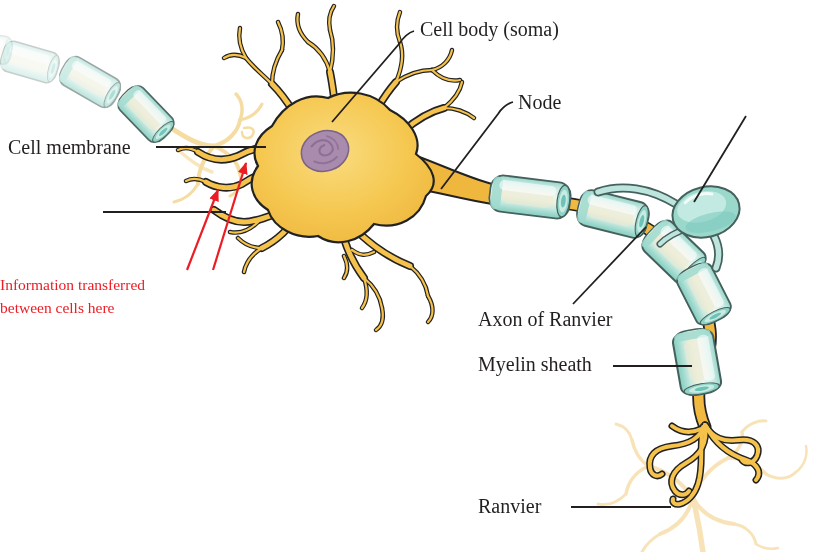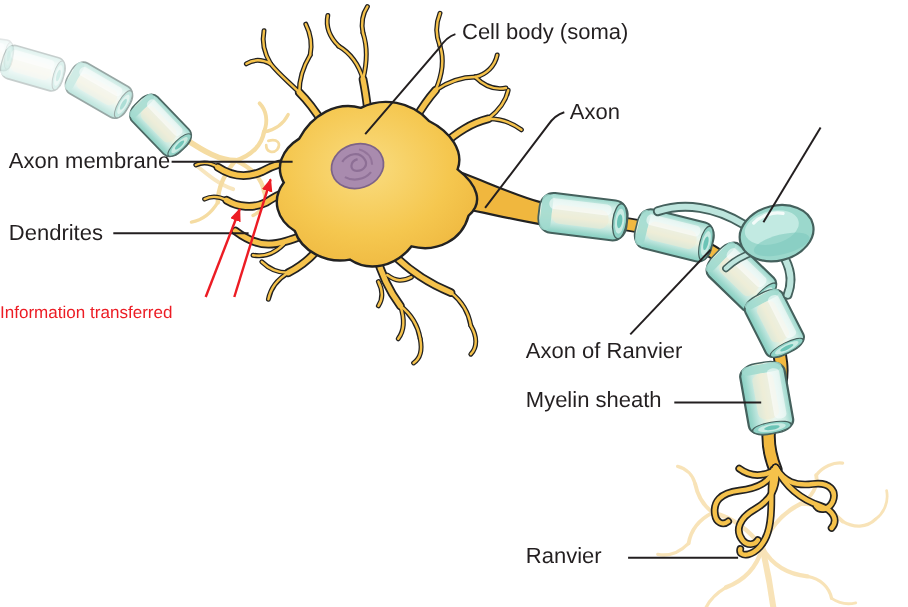--- a/index.html
+++ b/index.html
@@ -1,17 +1,17 @@
 <!DOCTYPE html>
 <html><head>
 <meta charset="utf-8">
 <style>
   html,body{margin:0;padding:0;background:#fff;}
   #stage{position:relative;width:825px;height:552px;background:#fff;overflow:hidden;
-         font-family:Liberation Sans, sans-serif;border-radius:18px;}
+         font-family:Liberation Serif, serif;border-radius:18px;}
   #art{position:absolute;left:0;top:0;}
   .lbl{position:absolute;color:#231f20;font-size:20px;line-height:22px;white-space:nowrap;}
   .lbl-cell-body{left:420px;top:18px;}
   .lbl-axon{left:518px;top:91px;}
   .lbl-oligo{left:672px;top:91px;}
   .lbl-membrane{left:8px;top:136px;}
   .lbl-dendrites{left:8px;top:201px;}
   .lbl-node{left:478px;top:308px;}
   .lbl-myelin{left:478px;top:353px;text-align:center;}
   .lbl-synapse{left:478px;top:495px;}
@@ -257,24 +257,24 @@
     <path d="M 571,507 L 671,507"></path>
   </g>
 
   <g fill="none" stroke="#ec1c24" stroke-width="2.2">
     <path d="M 187,270 L 218,190" marker-end="url(#arrowR)"></path>
     <path d="M 213,270 L 246,163" marker-end="url(#arrowR)"></path>
   </g>
 </svg>
 
 <div class="lbl lbl-cell-body">Cell body (soma)</div>
-<div class="lbl lbl-axon">Axon</div>
-<div class="lbl lbl-membrane">Axon membrane</div>
-<div class="lbl lbl-dendrites">Dendrites</div>
+<div class="lbl lbl-axon">Node</div>
+<div class="lbl lbl-membrane">Cell membrane</div>
 <div class="lbl lbl-node">Axon of Ranvier</div>
 <div class="lbl lbl-myelin">Myelin sheath</div>
 <div class="lbl lbl-synapse">Ranvier</div>
 
 <div class="annotation">
   <div>Information transferred</div>
+  <div>between cells here</div>
 </div>
 
 </div>
 
 </body></html>

